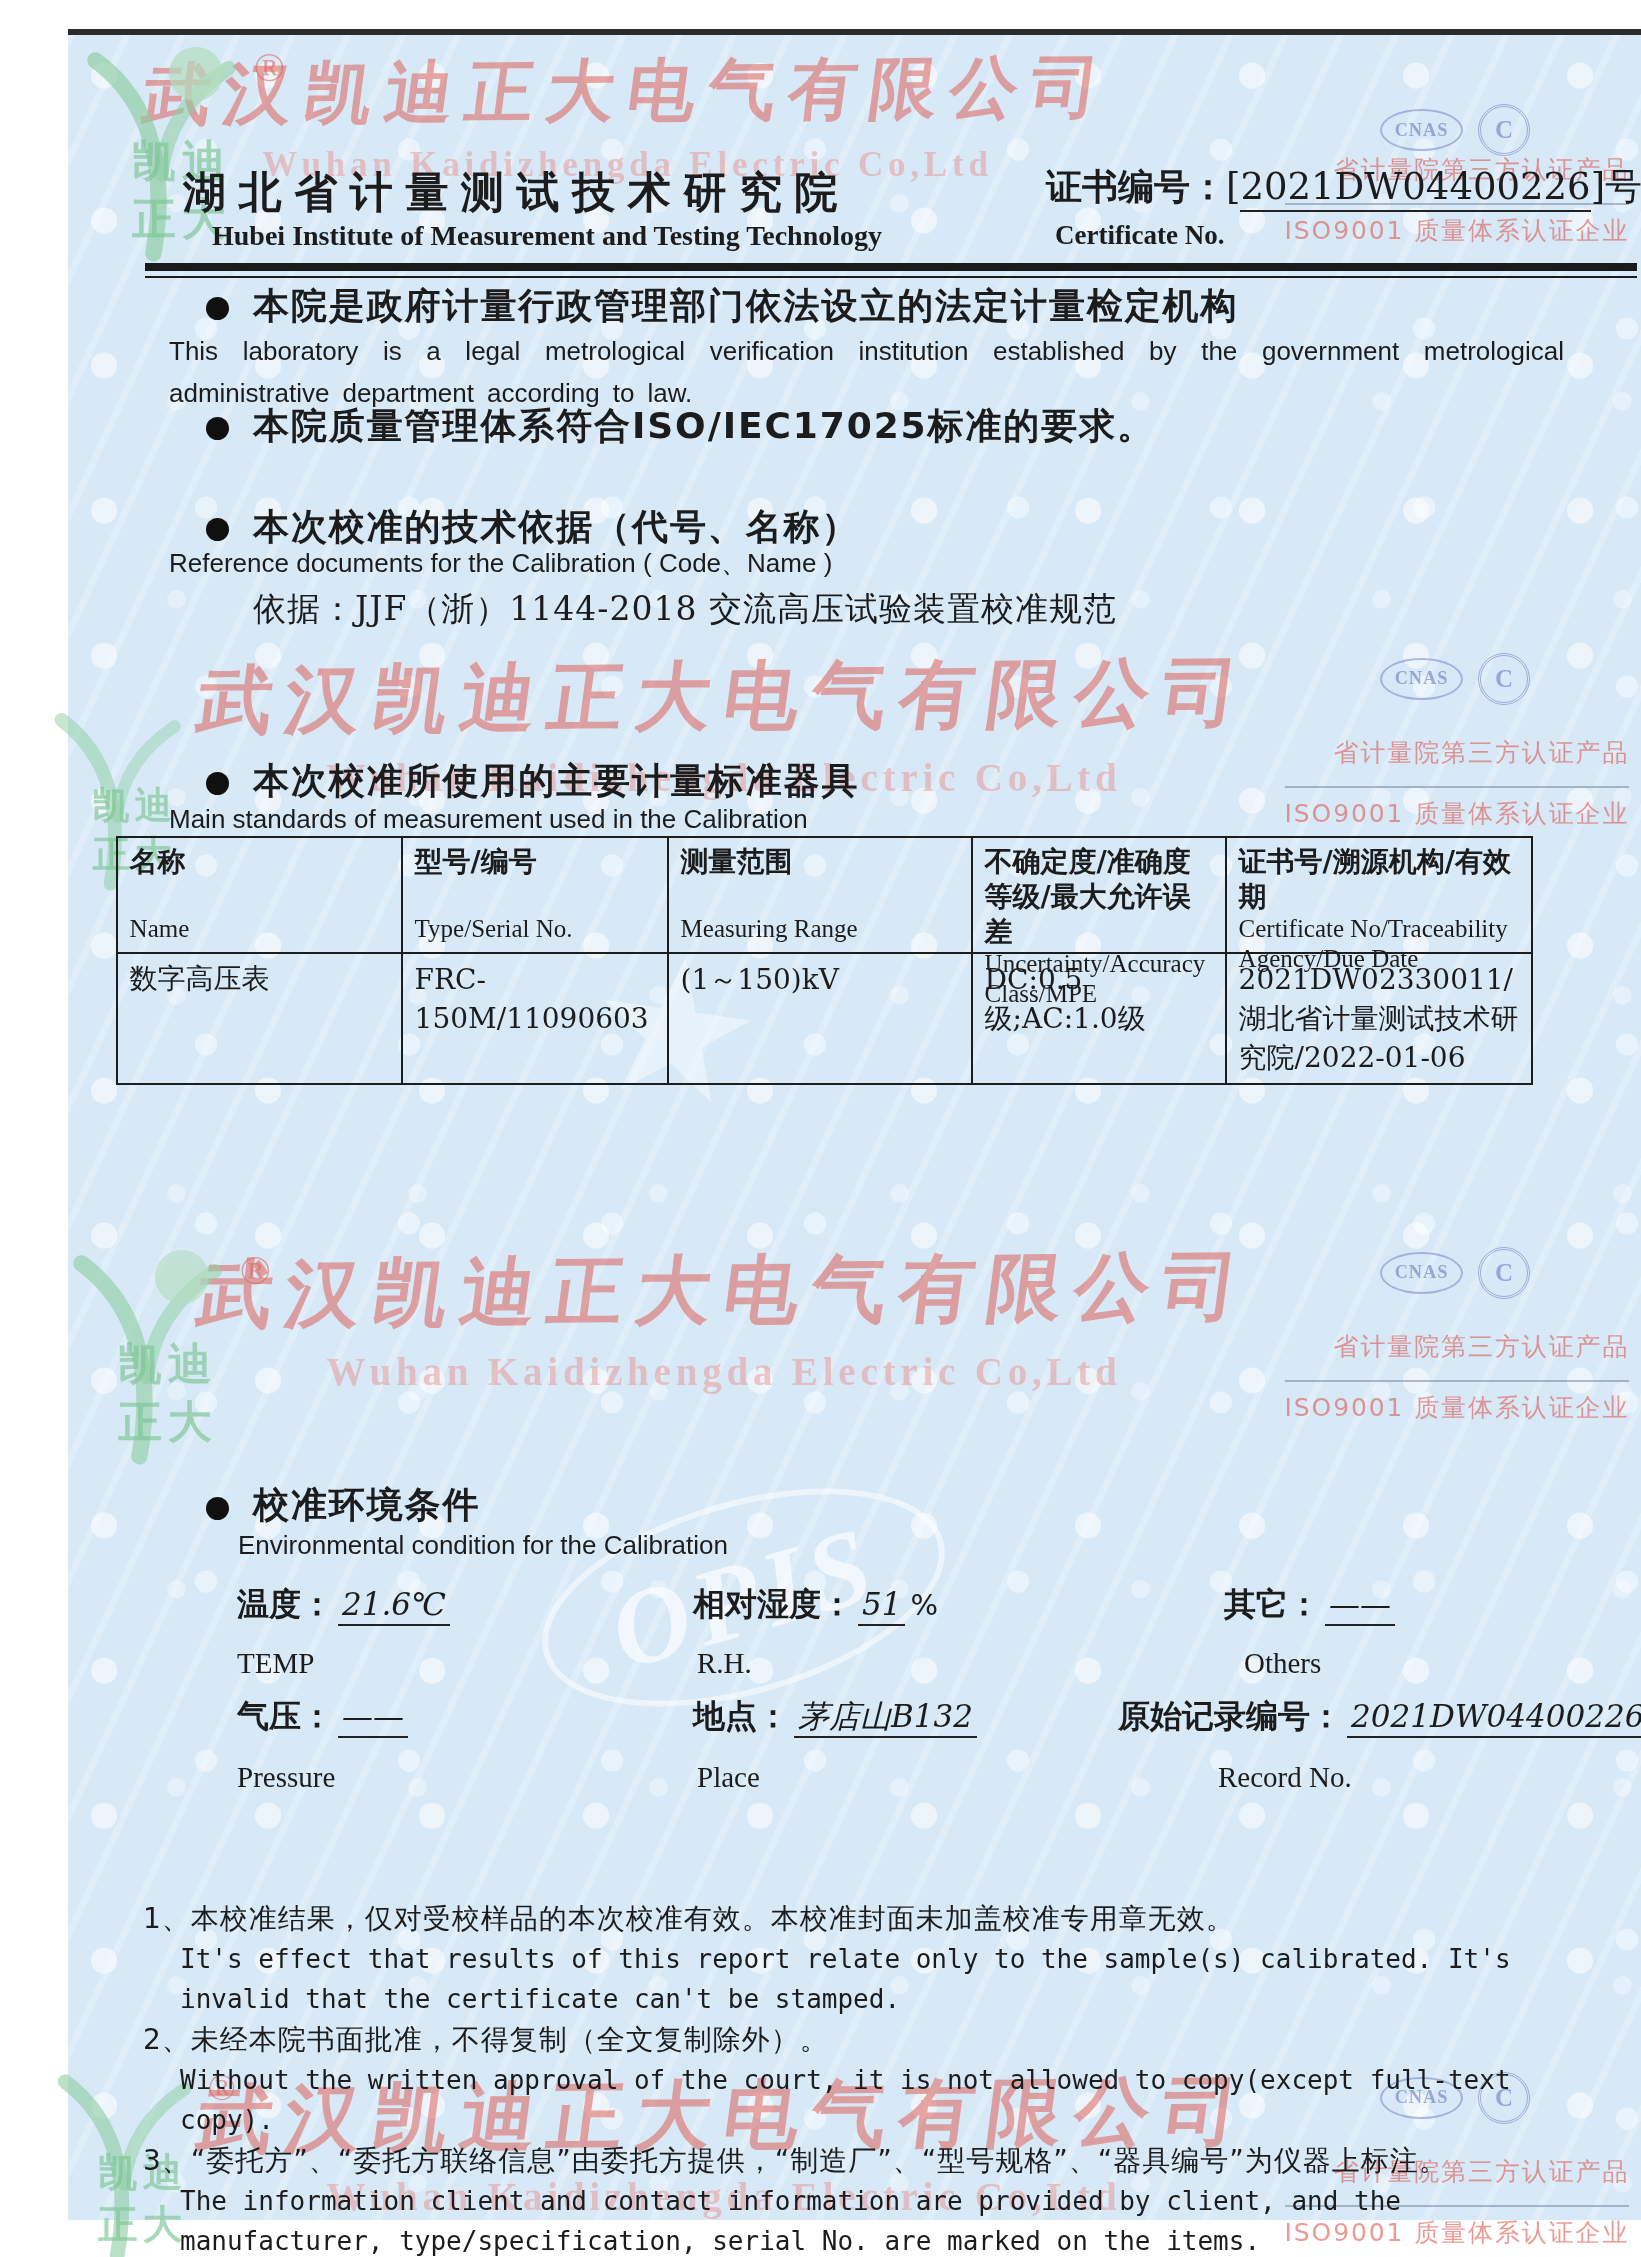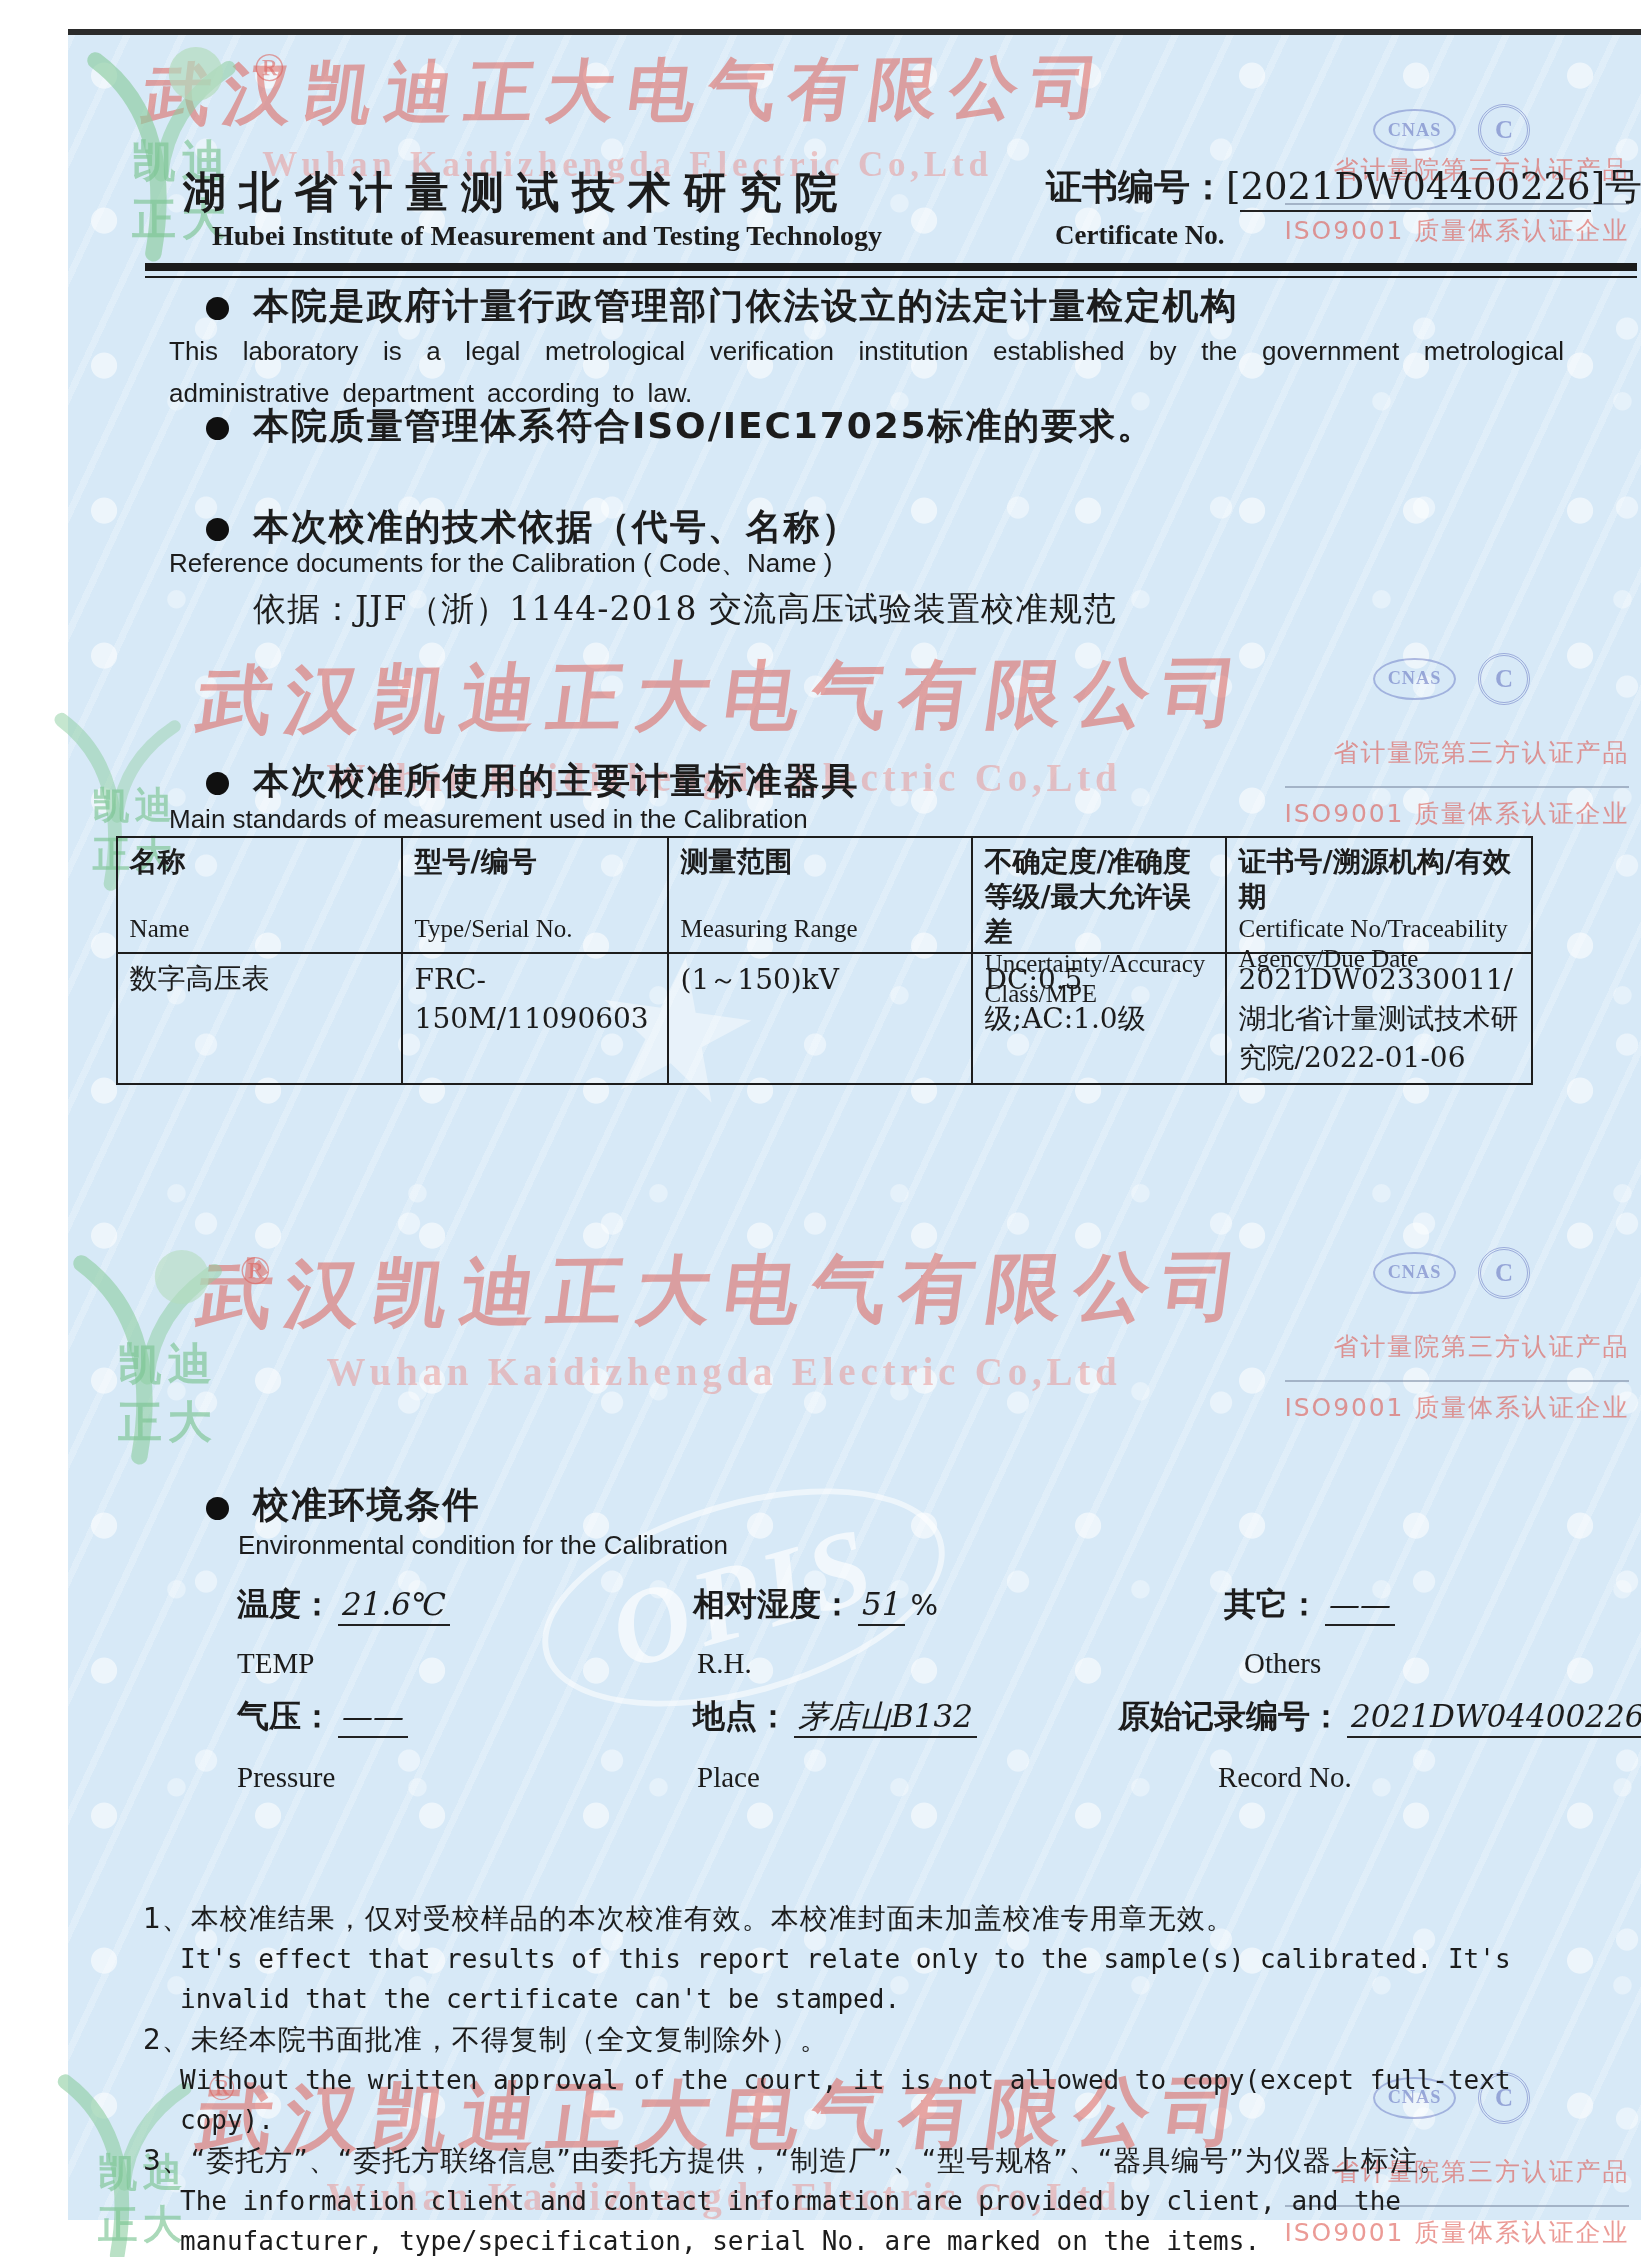--- a/index.html
+++ b/index.html
@@ -29,21 +29,21 @@
   }
   .wm-en {
     position:absolute; left:159px; top:108px; width:1130px; text-align:center;
     font-family:"Liberation Serif", serif; font-weight:bold;
     font-size:39px; letter-spacing:4.8px; color:rgba(235,142,138,0.48); white-space:nowrap;
   }
   .wm-right { position:absolute; right:11.6px; top:89px; text-align:right; z-index:1; }
   .wm-r1 { font-size:25px; color:rgba(222,88,80,0.60); letter-spacing:1.9px; padding-bottom:17px;
            border-bottom:2.9px solid rgba(120,135,160,0.55); }
   .wm-r2 { font-size:25px; color:rgba(222,88,80,0.60); letter-spacing:1.9px; padding-top:9px; }
-  .wm-logos { position:absolute; right:111px; top:5.8px; display:flex; gap:22px; align-items:center; }
+  .wm-logos { position:absolute; right:111px; top:5.8px; display:flex; gap:15px; align-items:center; }
   .cnas-badge {
     display:inline-block; border:2.9px solid rgba(95,110,190,0.45); border-radius:50%;
     color:rgba(95,110,190,0.55); font-weight:bold; font-size:18.3px; padding:8.7px 12.6px;
     font-family:"Liberation Serif", serif; letter-spacing:1px;
   }
   .cqc-badge {
     display:inline-flex; width:52px; height:52px; border:3.9px double rgba(95,110,190,0.5);
     border-radius:50%; color:rgba(95,110,190,0.55); font-weight:bold; font-size:25px;
     align-items:center; justify-content:center; font-family:"Liberation Serif", serif;
   }

